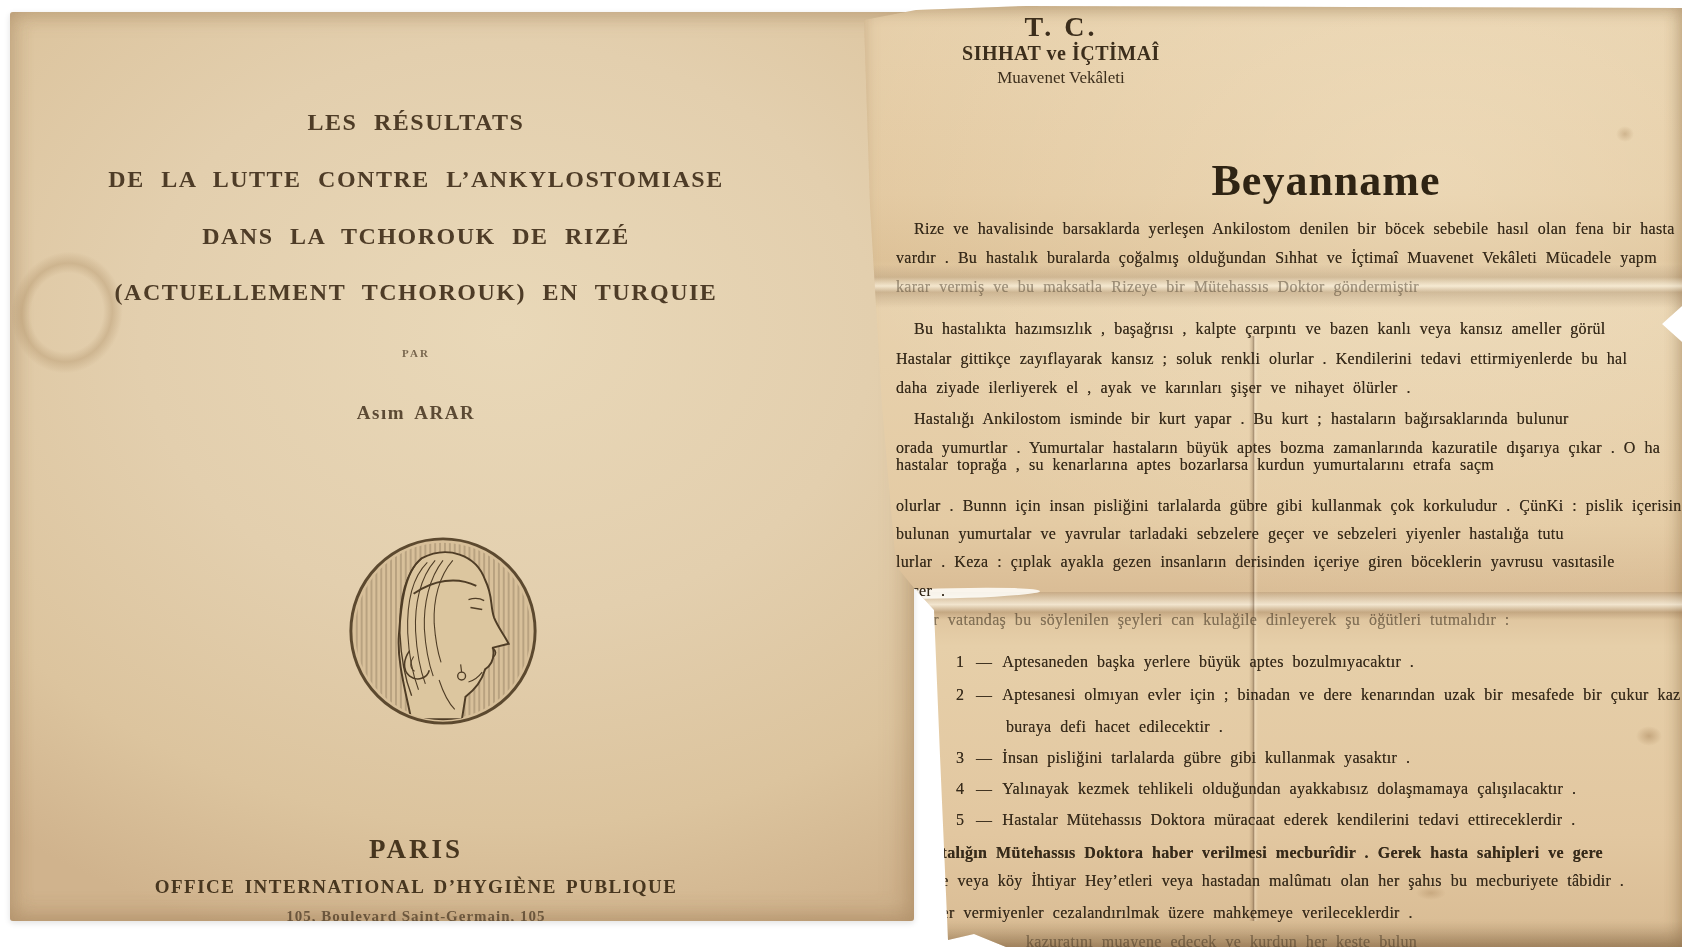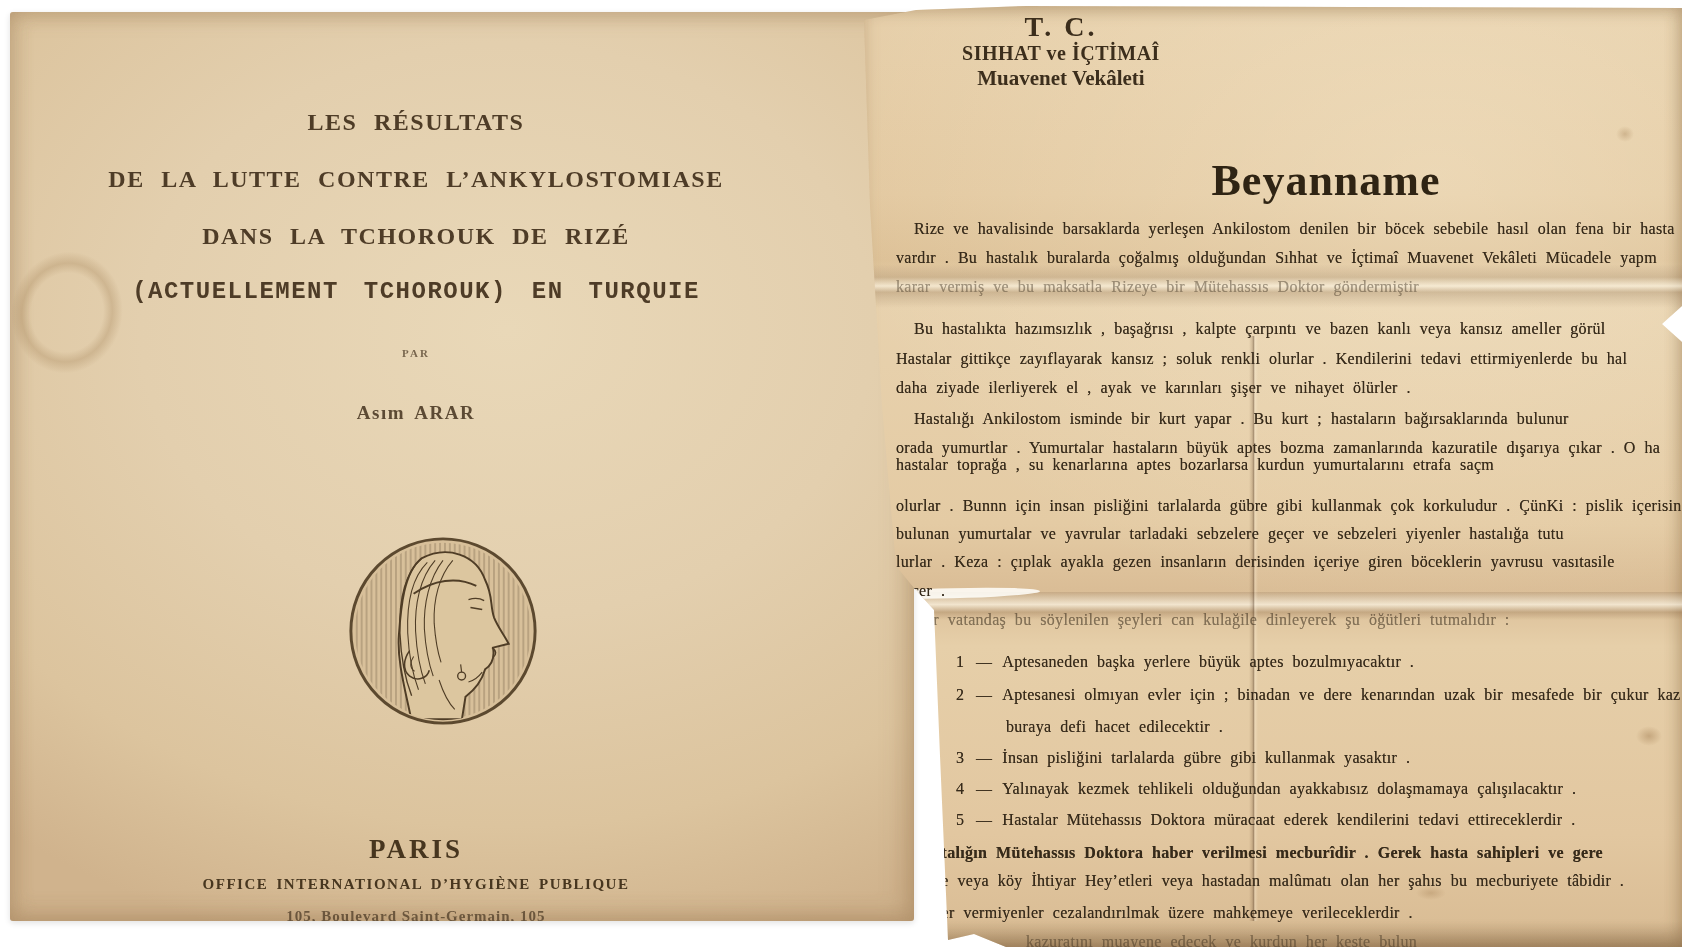--- a/index.html
+++ b/index.html
@@ -18,26 +18,26 @@
       inset 0 -8px 22px rgba(150,115,75,.20),
       inset 8px 0 18px rgba(150,115,75,.14),
       inset 0 6px 14px rgba(150,115,75,.10);
     border-radius:3px;}
   .stain{position:absolute;left:-18px;top:218px;width:150px;height:165px;
     border-radius:46% 54% 50% 48%;
     background:radial-gradient(closest-side, rgba(200,170,130,0) 48%, rgba(148,112,66,.25) 60%, rgba(200,170,130,0) 74%);
     transform:rotate(12deg);}
   .lt{position:absolute;left:50px;width:712px;text-align:center;color:#4e3c27;white-space:nowrap;}
   .t-line{margin:0;font-size:24px;font-weight:700;letter-spacing:1.5px;word-spacing:9px;line-height:28px;}
-  .t1{top:96px;}.t2{top:153px;}.t3{top:210px;}.t4{top:266px;font-family:Liberation Mono, monospace;}
+  .t1{top:96px;}.t2{top:153px;}.t3{top:210px;}.t4{top:266px;}
   .par-label{top:335px;font-size:11px;letter-spacing:2px;opacity:.72;font-weight:700;}
   .author{top:390px;font-size:19px;letter-spacing:1.5px;word-spacing:4px;font-weight:700;opacity:.9;}
   .coin{position:absolute;left:335px;top:521px;width:196px;height:196px;margin:0;}
   .city{top:822px;font-size:27px;letter-spacing:3px;font-weight:700;color:#47361f;}
-  .publisher{top:864px;font-size:15px;letter-spacing:1.5px;word-spacing:3px;font-weight:700;color:#47361f;}
+  .publisher{top:864px;font-size:19px;letter-spacing:1.5px;word-spacing:3px;font-weight:700;color:#47361f;}
   .address{top:896px;font-size:15px;letter-spacing:1px;opacity:.75;font-weight:700;}
 
   
   .paper-right{position:absolute;left:856px;top:6px;width:826px;height:941px;overflow:hidden;
     background:
       radial-gradient(120% 80% at 70% 18%, rgba(255,247,225,.30), rgba(255,247,225,0) 60%),
       linear-gradient(180deg,#e7d0ab 0%,#e3c9a1 20%,#ddc197 27%,#e8d2ae 31%,#e4cba4 55%,#dabd96 62%,#e6cfa9 68%,#e2c7a0 88%,#d8bb93 100%);
     box-shadow:0 2px 8px rgba(0,0,0,.18),
       inset 0 8px 14px rgba(130,95,55,.18),
       inset 10px 0 16px rgba(130,95,55,.16),
@@ -55,21 +55,21 @@
   .crease-b{position:absolute;left:0;bottom:0;width:100%;height:26px;
     background:linear-gradient(180deg, rgba(100,70,40,0), rgba(100,70,40,.28));}
   .spot{position:absolute;border-radius:50%;}
   .s1{left:780px;top:720px;width:26px;height:20px;background:radial-gradient(closest-side,rgba(140,100,55,.35),rgba(140,100,55,0));}
   .s2{left:760px;top:120px;width:18px;height:16px;background:radial-gradient(closest-side,rgba(140,100,55,.28),rgba(140,100,55,0));}
   .s3{left:560px;top:880px;width:30px;height:14px;background:radial-gradient(closest-side,rgba(140,100,55,.25),rgba(140,100,55,0));}
 
   .rhead{position:absolute;left:60px;top:8px;width:290px;text-align:center;color:#3c2e1c;}
   .rh1{font-size:28px;font-weight:700;letter-spacing:3px;line-height:26px;}
   .rh2{font-size:20px;font-weight:700;letter-spacing:.5px;line-height:26px;}
-  .rh3{font-size:21px;font-weight:700;line-height:24px;}
+  .rh3{font-size:17px;font-weight:400;line-height:24px;}
   .rtitle{position:absolute;left:300px;top:120px;width:340px;text-align:center;
     font-size:44px;font-weight:700;letter-spacing:1px;color:#2f2414;}
 
   .bl{position:absolute;left:40px;white-space:nowrap;font-size:16px;line-height:22px;
       color:#362a1a;letter-spacing:.3px;word-spacing:4.5px;text-shadow:0 0 .5px rgba(54,42,26,.7);}
   .ind{left:58px;}
   .faded{opacity:.42;filter:blur(.4px);}
   .semifaded{opacity:.55;filter:blur(.3px);}
   .vfaded{opacity:.45;filter:blur(.5px);}
   .p0l0{top:212px;}.p0l1{top:241px;}.p0l2{top:270px;}

